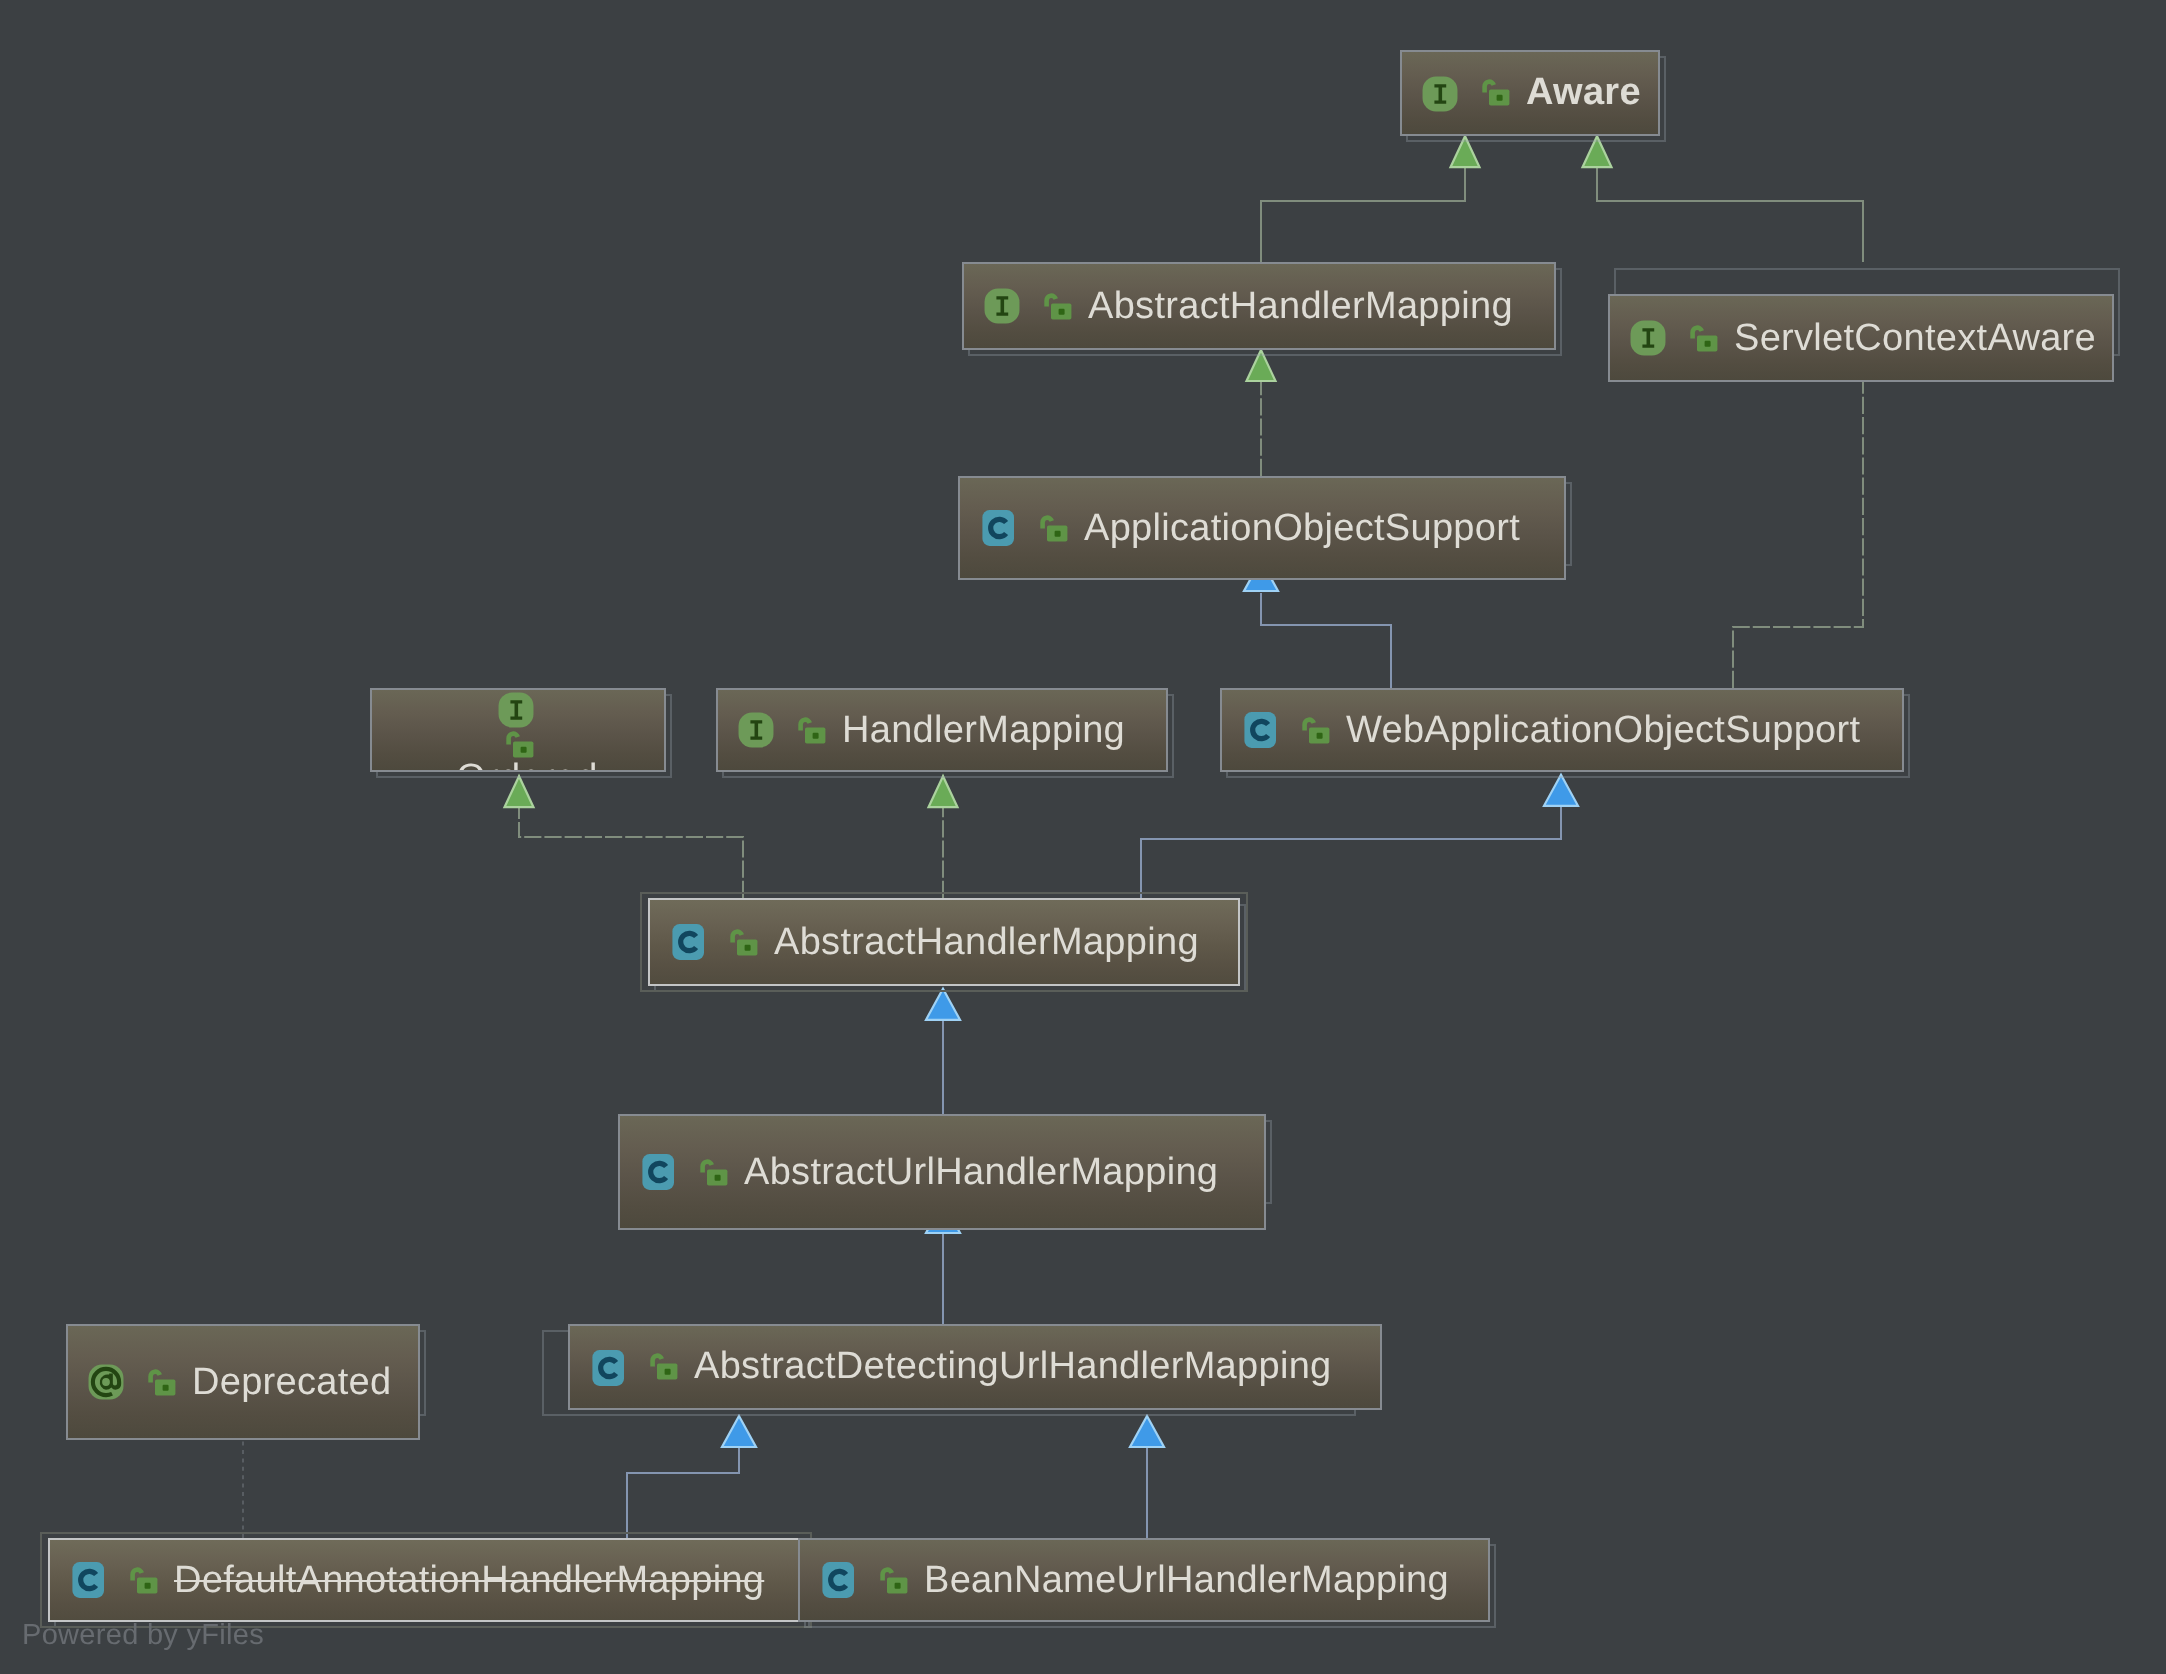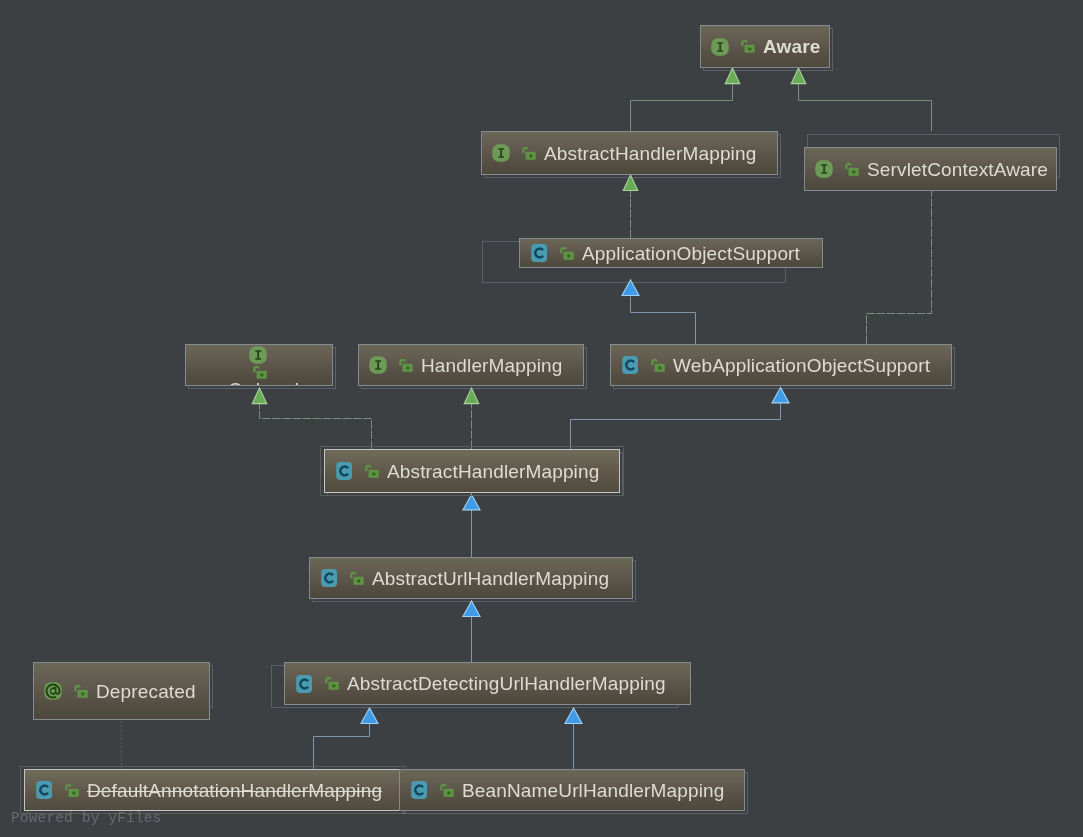--- a/index.html
+++ b/index.html
@@ -14,21 +14,21 @@
   .shadow{position:absolute;border:1px solid rgba(152,161,169,.33);pointer-events:none;}
   .node.sel{border-color:#c3c5c6;
         background:linear-gradient(180deg,#6f6b59 0%,#686152 28%,#5f5849 55%,#575043 80%,#514c3f 100%);}
   .selring{position:absolute;border:1px solid #5a5e59;pointer-events:none;}
   .node .ico{flex:0 0 auto;width:20px;height:20px;margin-right:11px;}
   .node .lock{flex:0 0 auto;width:14px;height:15px;margin-right:8px;}
   .node .lbl{color:#dedcd5;font-size:19px;letter-spacing:0.15px;white-space:nowrap;
              line-height:1;}
   .node .lbl.struck{text-decoration:line-through;text-decoration-thickness:1px;}
   .watermark{position:absolute;left:11px;top:811px;color:#676b70;font-size:14.5px;
-             letter-spacing:0.15px;line-height:1;font-family:Liberation Mono, monospace;}
+             letter-spacing:0.15px;line-height:1;font-family:Liberation Sans, sans-serif;}
 </style>
 </head>
 <body>
 
 <div id="canvas">
   <svg id="edges">
       <polyline points="630.5,131 630.5,100.5 732.5,100.5 732.5,83.6" fill="none" stroke="#808d7d" stroke-width="1"></polyline>
       <path d="M 732.5 68.1 L 725.25 83.6 L 739.75 83.6 Z" fill="#6aab57" stroke="#abd29e" stroke-width="1.1" stroke-linejoin="miter"></path>
       <polyline points="931.5,131 931.5,100.5 798.5,100.5 798.5,83.6" fill="none" stroke="#808d7d" stroke-width="1"></polyline>
       <path d="M 798.5 68.1 L 791.25 83.6 L 805.75 83.6 Z" fill="#6aab57" stroke="#abd29e" stroke-width="1.1" stroke-linejoin="miter"></path>
@@ -88,21 +88,21 @@
             <path d="M6.85 4.9h5.6v1.5h-1.95v6.2h1.95v1.5h-5.6v-1.5h1.95v-6.2h-1.95z" fill="#234512"></path>
           </svg></span>
         <span class="lock"><svg viewBox="0 0 14 15" width="14" height="15">
             <path d="M1.3 7.2V4.2a2.35 2.35 0 0 1 4.6-0.7" fill="none" stroke="#5f9447" stroke-width="2.3"></path>
             <rect x="3.5" y="5.7" width="10.2" height="8.1" rx="0.9" fill="#5f9447"></rect>
             <rect x="7.3" y="8.4" width="3.0" height="3.0" rx="0.55" fill="#2f6515"></rect>
           </svg></span>
         <span class="lbl">ServletContextAware</span>
       </div>
       <div class="shadow" style="left: 482px; top: 241px; width: 304px; height: 42px;"></div>
-      <div class="node" style="left: 479px; top: 238px; width: 304px; height: 30px; margin-left: 40px;">
+      <div class="node" style="left: 479px; top: 238px; width: 304px; height: 52px;">
         <span class="ico"><svg viewBox="0 0 19 19" width="20" height="20">
             <rect x="2.1" y="1.0" width="15.0" height="17.0" rx="3.4" ry="3.4" fill="#4b9bb0"></rect>
             <path d="M14.3 12.85a5.35 5.35 0 1 1 0-6.7l-1.9 1.5a2.9 2.9 0 1 0 0 3.7z" fill="#11465e"></path>
           </svg></span>
         <span class="lock"><svg viewBox="0 0 14 15" width="14" height="15">
             <path d="M1.3 7.2V4.2a2.35 2.35 0 0 1 4.6-0.7" fill="none" stroke="#5f9447" stroke-width="2.3"></path>
             <rect x="3.5" y="5.7" width="10.2" height="8.1" rx="0.9" fill="#5f9447"></rect>
             <rect x="7.3" y="8.4" width="3.0" height="3.0" rx="0.55" fill="#2f6515"></rect>
           </svg></span>
         <span class="lbl">ApplicationObjectSupport</span>
@@ -154,21 +154,21 @@
             <path d="M14.3 12.85a5.35 5.35 0 1 1 0-6.7l-1.9 1.5a2.9 2.9 0 1 0 0 3.7z" fill="#11465e"></path>
           </svg></span>
         <span class="lock"><svg viewBox="0 0 14 15" width="14" height="15">
             <path d="M1.3 7.2V4.2a2.35 2.35 0 0 1 4.6-0.7" fill="none" stroke="#5f9447" stroke-width="2.3"></path>
             <rect x="3.5" y="5.7" width="10.2" height="8.1" rx="0.9" fill="#5f9447"></rect>
             <rect x="7.3" y="8.4" width="3.0" height="3.0" rx="0.55" fill="#2f6515"></rect>
           </svg></span>
         <span class="lbl">AbstractHandlerMapping</span>
       </div>
       <div class="shadow" style="left: 312px; top: 560px; width: 324px; height: 42px;"></div>
-      <div class="node" style="left: 309px; top: 557px; width: 324px; height: 42px;">
+      <div class="node" style="left: 309px; top: 557px; width: 324px; height: 58px;">
         <span class="ico"><svg viewBox="0 0 19 19" width="20" height="20">
             <rect x="2.1" y="1.0" width="15.0" height="17.0" rx="3.4" ry="3.4" fill="#4b9bb0"></rect>
             <path d="M14.3 12.85a5.35 5.35 0 1 1 0-6.7l-1.9 1.5a2.9 2.9 0 1 0 0 3.7z" fill="#11465e"></path>
           </svg></span>
         <span class="lock"><svg viewBox="0 0 14 15" width="14" height="15">
             <path d="M1.3 7.2V4.2a2.35 2.35 0 0 1 4.6-0.7" fill="none" stroke="#5f9447" stroke-width="2.3"></path>
             <rect x="3.5" y="5.7" width="10.2" height="8.1" rx="0.9" fill="#5f9447"></rect>
             <rect x="7.3" y="8.4" width="3.0" height="3.0" rx="0.55" fill="#2f6515"></rect>
           </svg></span>
         <span class="lbl">AbstractUrlHandlerMapping</span>

